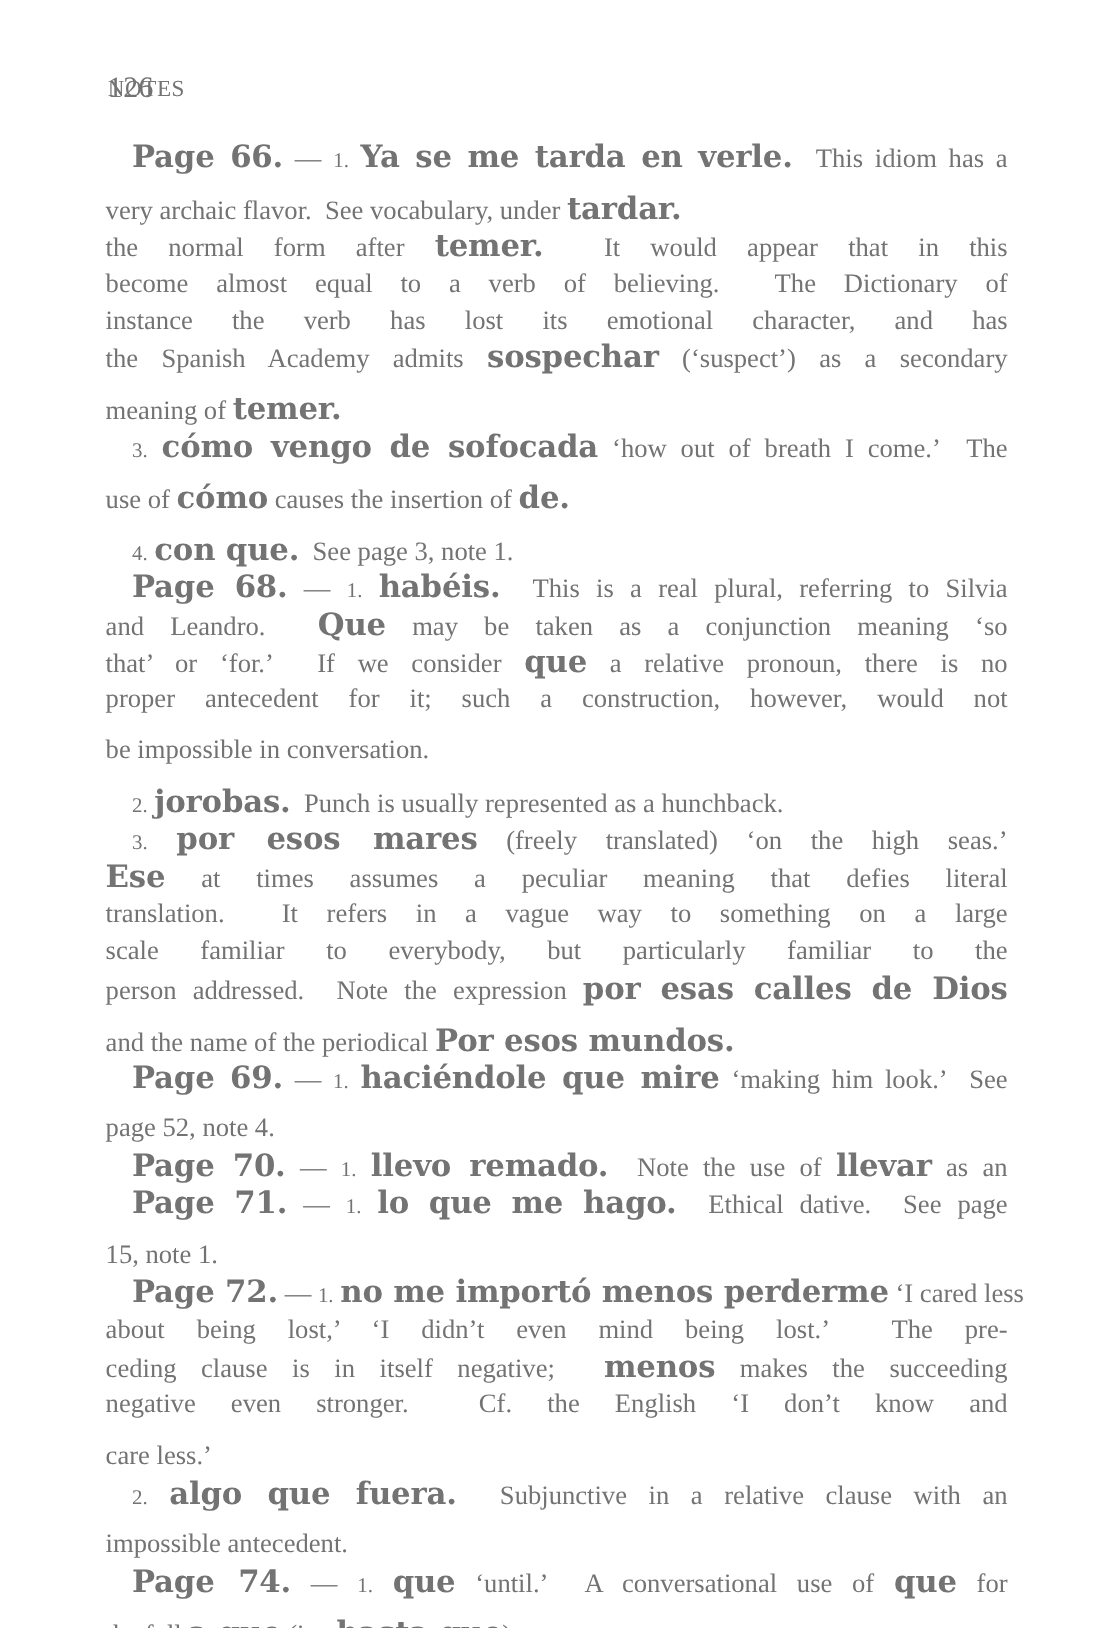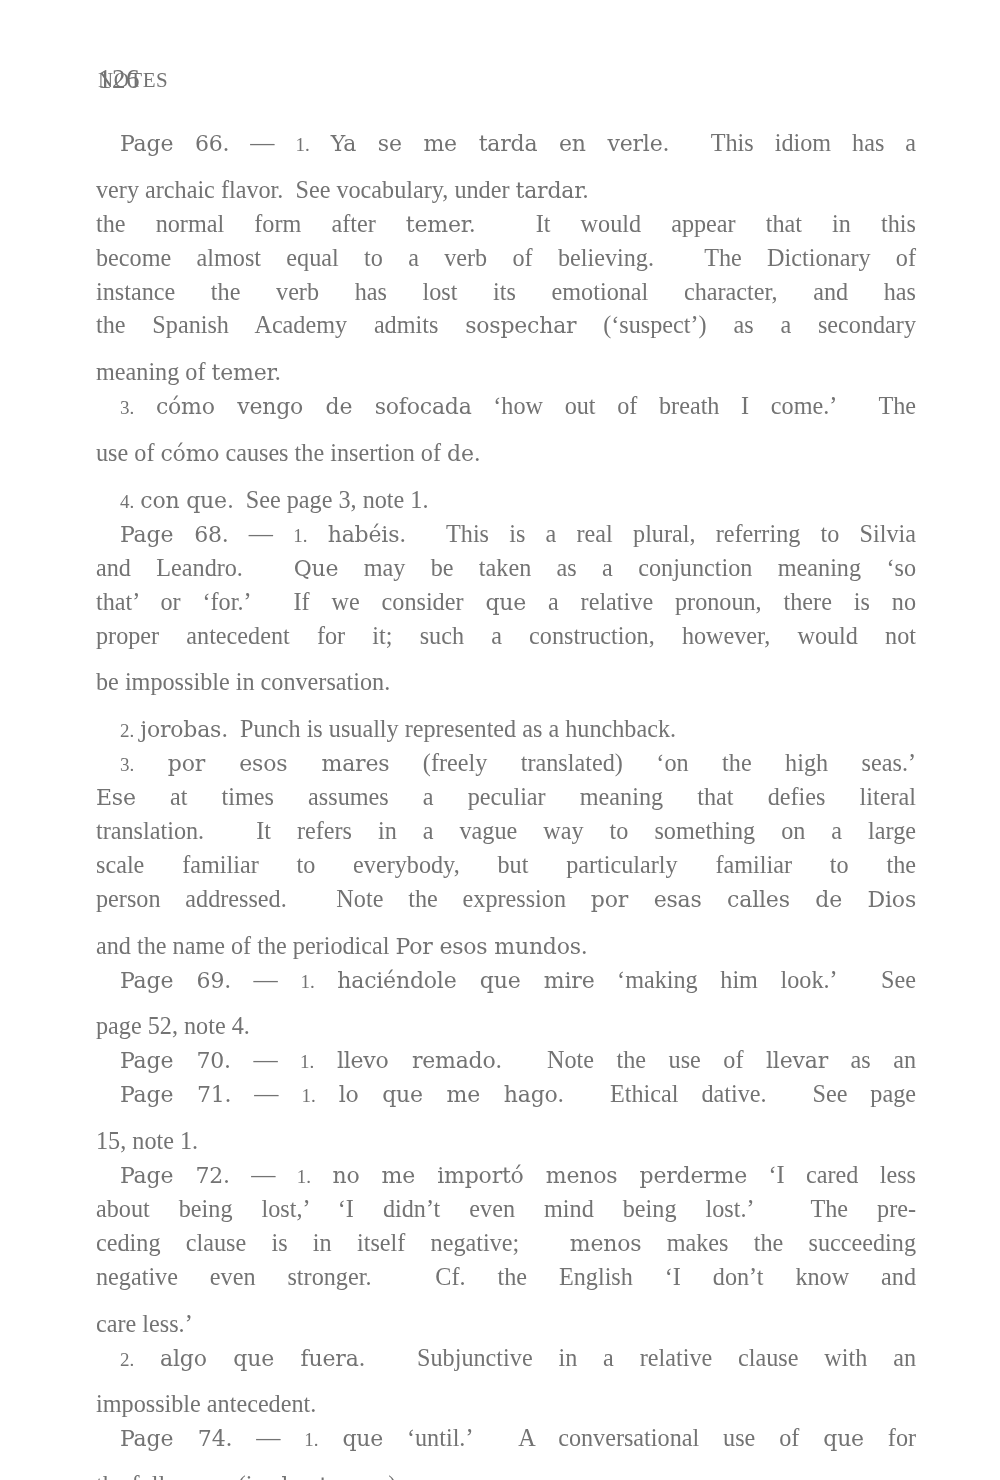--- a/index.html
+++ b/index.html
@@ -14,21 +14,21 @@
   .header-title { position: absolute; left: 0; right: 0; top: 4px; text-align: left; font-size: 21px; letter-spacing: 0.5px; }
   .body-text { position: absolute; top: 126px; left: 96px; width: 820px; }
   .line {
     position: relative; height: 33.9px; line-height: 33.9px;
     font-size: 24.2px; white-space: nowrap; overflow: visible;
     text-align: justify; text-align-last: justify;
   }
   .line.indent { padding-left: 24px; }
   .line.last { text-align-last: left; margin-top: 13px; }
   .line span { white-space: pre; }
-  .b { font-weight: normal; font-family: "DejaVu Serif", "Liberation Serif", serif; font-size: 22px; letter-spacing: -0.2px; }
+  .b { font-weight: bold; font-family: "DejaVu Serif", "Liberation Serif", serif; font-size: 28px; letter-spacing: -0.2px; }
   .i { }
   .sc { font-size: 19px; }
 </style>
 </head>
 <body>
 
 <div class="page">
   <div class="running-head">
     <span class="page-number">126</span>
     <div class="header-title">NOTES</div>

